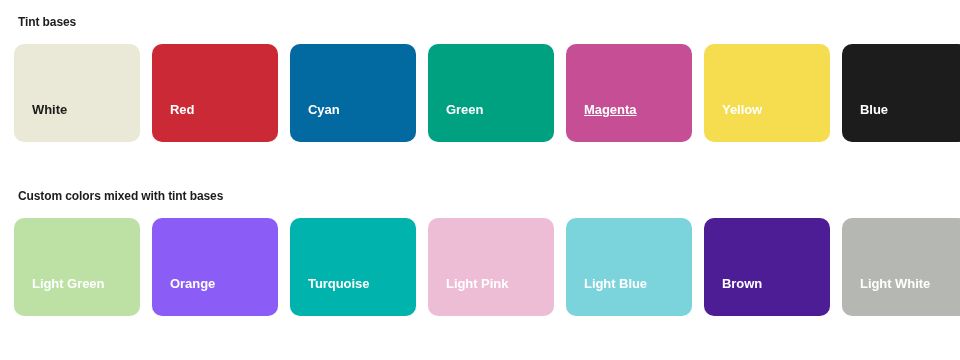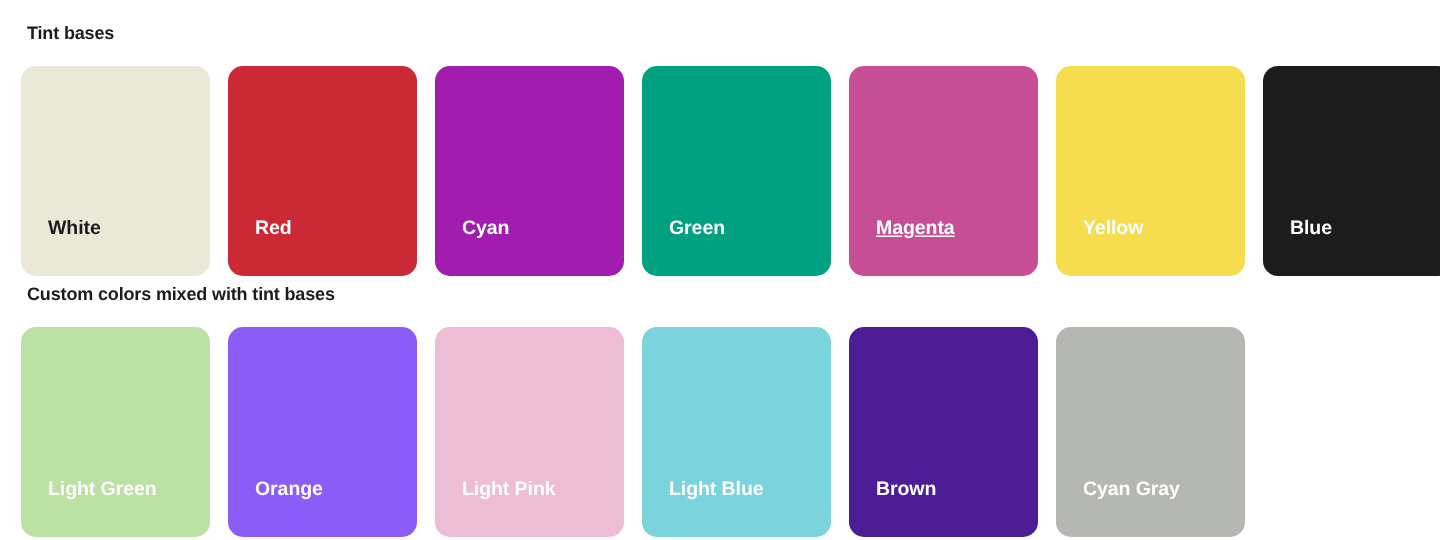--- a/index.html
+++ b/index.html
@@ -51,21 +51,21 @@
     position: relative;
     display: flex;
     gap: 12px;
     padding-left: 14px;
     padding-top: 12px;
   }
 
   .swatch {
     position: relative;
     width: 126px;
-    height: 140px;
+    height: 98px;
     border-radius: 10px;
     flex: 0 0 126px;
     box-sizing: border-box;
   }
 
   .swatch-label {
     position: absolute;
     left: 18px;
     bottom: 26px;
     font-size: 13px;
@@ -88,21 +88,21 @@
     <div class="swatch-row">
 
       <div class="swatch" style="background-color: rgb(234, 232, 214);">
         <span class="swatch-label label-dark" style="color: rgb(28, 28, 28);">White</span>
       </div>
 
       <div class="swatch" style="background-color: rgb(204, 41, 54);">
         <span class="swatch-label label-light" style="color: rgb(255, 255, 255);">Red</span>
       </div>
 
-      <div class="swatch" style="background-color: #a21caf;">
+      <div class="swatch" style="background-color: #0369a1;">
         <span class="swatch-label label-light" style="color: rgb(255, 255, 255);">Cyan</span>
       </div>
 
       <div class="swatch" style="background-color: rgb(0, 161, 128);">
         <span class="swatch-label label-light" style="color: rgb(255, 255, 255);">Green</span>
       </div>
 
       <div class="swatch" style="background-color: rgb(198, 78, 149);">
         <span class="swatch-label label-light" style="color: rgb(255, 255, 255); text-decoration: underline;">Magenta</span>
       </div>
@@ -123,33 +123,36 @@
     <div class="swatch-row">
 
       <div class="swatch" style="background-color: rgb(189, 224, 164);">
         <span class="swatch-label label-light" style="color: rgb(255, 255, 255);">Light Green</span>
       </div>
 
       <div class="swatch" style="background-color: #8b5cf6;">
         <span class="swatch-label label-light" style="color: rgb(255, 255, 255);">Orange</span>
       </div>
 
+      <div class="swatch" style="background-color: rgb(0, 179, 173);">
+        <span class="swatch-label label-light" style="color: rgb(255, 255, 255);">Turquoise</span>
+      </div>
 
       <div class="swatch" style="background-color: rgb(237, 189, 213);">
         <span class="swatch-label label-light" style="color: rgb(255, 255, 255);">Light Pink</span>
       </div>
 
       <div class="swatch" style="background-color: rgb(123, 211, 220);">
         <span class="swatch-label label-light" style="color: rgb(255, 255, 255);">Light Blue</span>
       </div>
 
       <div class="swatch" style="background-color: #4c1d95;">
         <span class="swatch-label label-light" style="color: rgb(255, 255, 255);">Brown</span>
       </div>
 
       <div class="swatch" style="background-color: rgb(181, 183, 178);">
-        <span class="swatch-label label-light" style="color: rgb(255, 255, 255);">Cyan Gray</span>
+        <span class="swatch-label label-light" style="color: rgb(255, 255, 255);">Light White</span>
       </div>
 
     </div>
   </section>
 
 </div>
 
 </body></html>

